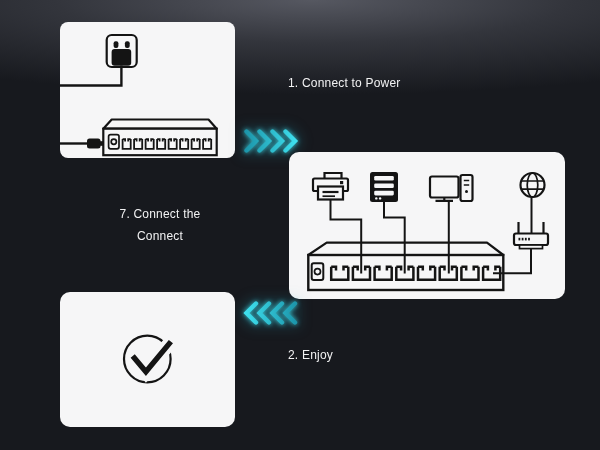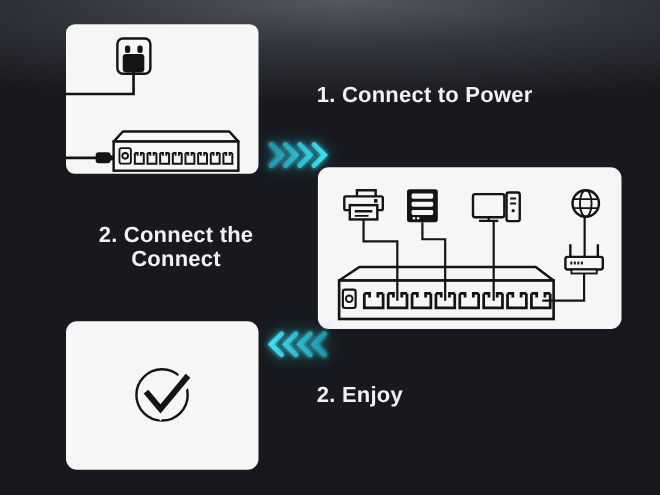--- a/index.html
+++ b/index.html
@@ -8,21 +8,21 @@
     font-family:"Liberation Sans",sans-serif;
     background:
       radial-gradient(95% 21% at 52% 0%, #565861 0%, #33353c 45%, #17191e 100%),
       #16181d;
   }
   .card{position:absolute;background:#f6f6f7;}
   #card1{left:60px;top:22px;width:175px;height:136px;border-radius:8px;}
   #card2{left:289px;top:152px;width:276px;height:147px;border-radius:10px;}
   #card3{left:60px;top:292px;width:175px;height:135px;border-radius:10px;}
   .card svg{display:block;width:100%;height:100%;}
-  .label{position:absolute;color:#f2f2f3;font-size:20px;font-weight:700;letter-spacing:.2px;white-space:nowrap;}
+  .label{position:absolute;color:#f2f2f3;font-size:12px;font-weight:400;letter-spacing:.2px;white-space:nowrap;}
   #label1{left:288px;top:76px;}
   #label2{left:60px;top:203px;width:200px;text-align:center;line-height:22px;white-space:normal;}
   #label3{left:288px;top:348px;}
   .chev{position:absolute;filter:drop-shadow(0 0 2.5px rgba(65,229,243,.85)) drop-shadow(0 0 7px rgba(35,180,205,.5));}
   #chevR{left:244px;top:129px;}
   #chevL{left:242px;top:301px;}
   
   .ln{stroke:#141414;fill:none;stroke-width:2.2;}
   .f{fill:#f6f6f7;}
   .fill{fill:#141414;stroke:none;}
@@ -162,21 +162,21 @@
       </g>
 
       <path d="M41.5,47.8 V67.5 H72.2 V121.5" class="ln w2"></path>
       <path d="M95,50 V65.5 H115.7 V121.5" class="ln w2"></path>
       <path d="M159.8,48.8 V121.5" class="ln w2"></path>
       <path d="M242,96.8 V121.3 H204" class="ln w2"></path>
     </svg>
   </div>
 
   <div class="label" id="label2">
-    <div>2. Connect the</div>
+    <div>7. Connect the</div>
     <div>Connect</div>
   </div>
 
   <svg class="chev" id="chevL" width="56" height="24" viewBox="0 0 56 24">
     <defs>
       <linearGradient id="gradL" x1="0" y1="0" x2="56" y2="0" gradientUnits="userSpaceOnUse">
         <stop offset="0" stop-color="#41e5f3"></stop>
         <stop offset="1" stop-color="#1b93a8"></stop>
       </linearGradient>
     </defs>

